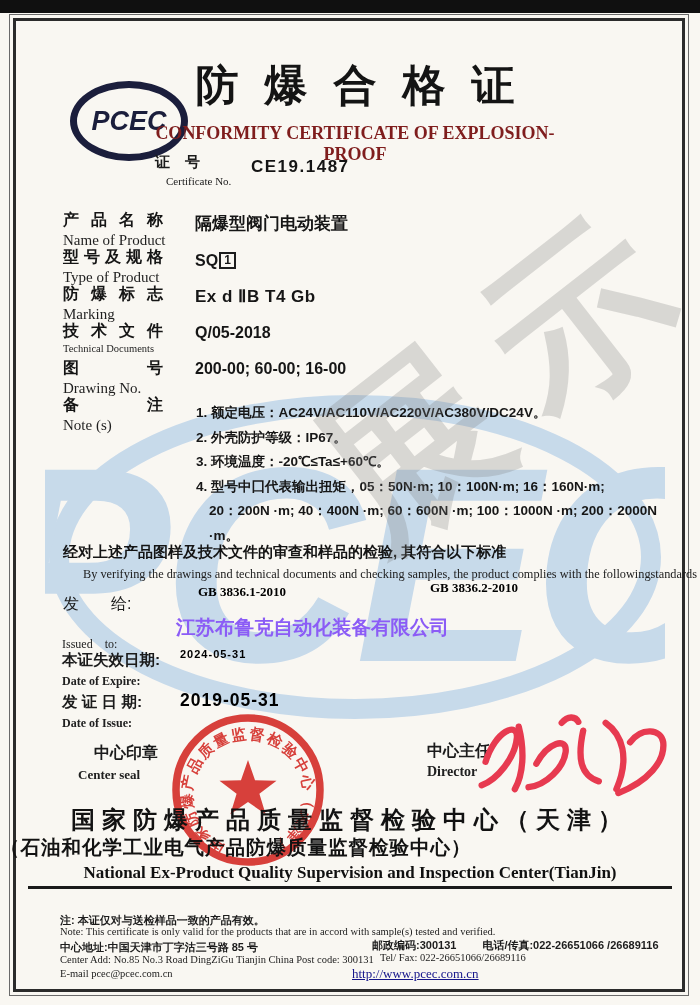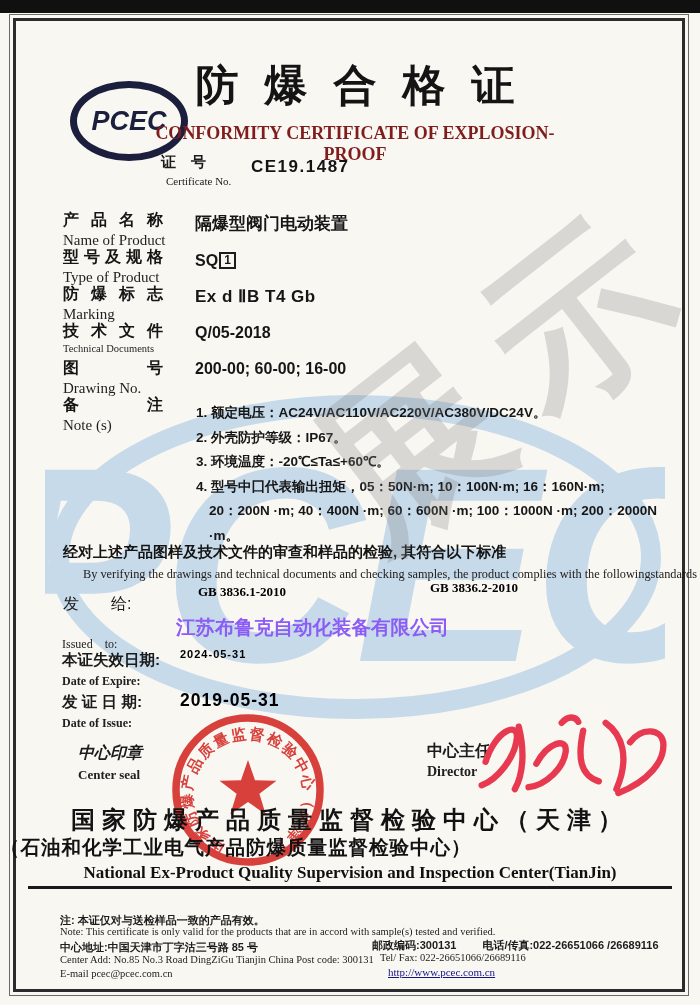--- a/index.html
+++ b/index.html
@@ -11,21 +11,21 @@
   .cn{color:#1b1b1b;}
   .en{font-family:"Liberation Serif",serif;color:#202020;}
   
   .wm-blue{position:absolute;left:45px;top:382px;width:620px;height:330px;opacity:.72;pointer-events:none;}
   .wm-gray{position:absolute;left:290px;top:140px;width:440px;height:440px;display:flex;align-items:center;justify-content:center;transform:rotate(-38deg);font-size:178px;font-weight:700;letter-spacing:34px;color:#7e7e7e;opacity:.26;pointer-events:none;white-space:nowrap;}
   
   .logo{position:absolute;left:70px;top:68px;width:104px;height:66px;border:7px solid #1b1e3c;border-radius:50%;display:flex;align-items:center;justify-content:center;background:#f9f7f2;}
   .logo span{font-style:italic;font-weight:700;font-size:27px;color:#1b1e3c;letter-spacing:0px;}
   .title{position:absolute;left:150px;top:44px;width:410px;text-align:center;font-size:43px;font-weight:700;letter-spacing:26px;text-indent:26px;color:#141414;}
   .subtitle{position:absolute;left:150px;top:110px;width:410px;text-align:center;font-family:"Liberation Serif",serif;font-weight:700;font-size:18px;color:#7f1d1d;}
-  .certno-cn{position:absolute;left:161px;top:140px;font-size:15px;font-weight:700;}
+  .certno-cn{position:absolute;left:155px;top:140px;font-size:15px;font-weight:700;}
   .certno-en{position:absolute;left:166px;top:162px;font-family:"Liberation Serif",serif;font-size:11px;}
   .certno-val{position:absolute;left:251px;top:144px;font-size:17px;font-weight:600;letter-spacing:1.5px;color:#141414;}
   
   .flabel{position:absolute;left:63px;width:100px;font-size:16px;font-weight:700;text-align:justify;text-align-last:justify;color:#151515;}
   .flabel-en{position:absolute;left:63px;font-family:"Liberation Serif",serif;font-size:15px;color:#1e1e1e;white-space:nowrap;}
   .fval{position:absolute;left:195px;font-size:17px;font-weight:700;color:#161616;}
   .boxed{display:inline-block;border:2px solid #1d1d1d;font-size:12px;line-height:13px;padding:0 3px;vertical-align:2px;margin-left:1px;font-weight:700;}
   .notes{position:absolute;left:196px;top:388px;width:480px;font-size:13.5px;line-height:24.5px;color:#161616;font-weight:600;}
   .notes .wrap2{padding-left:13px;}
   
@@ -36,41 +36,41 @@
   .issued-label{position:absolute;left:63px;top:581px;font-size:16px;font-weight:400;}
   .issued-en{position:absolute;left:62px;top:623px;font-family:"Liberation Serif",serif;font-size:12px;}
   .company{position:absolute;left:176px;top:601px;font-size:19.5px;font-weight:700;color:#8b5cf6;}
   .expire-label{position:absolute;left:62px;top:637px;font-size:15.5px;font-weight:700;}
   .expire-val{position:absolute;left:180px;top:635px;font-size:11px;font-weight:600;letter-spacing:1px;}
   .expire-en{position:absolute;left:62px;top:661px;font-family:"Liberation Serif",serif;font-size:12px;font-weight:700;}
   .issue-label{position:absolute;left:62px;top:679px;font-size:15.5px;font-weight:700;}
   .issue-val{position:absolute;left:180px;top:677px;font-size:17.5px;font-weight:600;letter-spacing:1px;}
   .issue-en{position:absolute;left:62px;top:703px;font-family:"Liberation Serif",serif;font-size:12px;font-weight:600;}
   
-  .seal-cn{position:absolute;left:78px;top:730px;font-size:16px;font-weight:700;font-style:italic;}
+  .seal-cn{position:absolute;left:94px;top:730px;font-size:16px;font-weight:700;}
   .seal-en{position:absolute;left:78px;top:754px;font-family:"Liberation Serif",serif;font-size:13px;font-weight:600;}
   .stamp{position:absolute;left:168px;top:697px;width:160px;height:160px;opacity:.93;}
   .director-cn{position:absolute;left:427px;top:728px;font-size:16px;font-weight:700;}
   .director-en{position:absolute;left:427px;top:751px;font-family:"Liberation Serif",serif;font-size:14px;font-weight:600;}
   .signature{position:absolute;left:468px;top:688px;width:205px;height:108px;}
   
   .org1{position:absolute;left:0;top:791px;width:700px;text-align:center;font-size:24px;font-weight:700;letter-spacing:7px;color:#121212;}
   .org2{position:absolute;left:0;top:821px;width:700px;text-align:left;font-size:19.5px;font-weight:700;letter-spacing:1px;color:#121212;}
   .org3{position:absolute;left:0;top:850px;width:700px;text-align:center;font-family:"Liberation Serif",serif;font-size:17px;font-weight:700;color:#101010;}
   .org-rule{position:absolute;left:28px;top:873px;width:644px;height:2.5px;background:#1a1a1a;}
   
   .ft{color:#1c1c1c;}
   .ft-note-cn{position:absolute;left:60px;top:900px;font-size:11px;font-weight:700;}
   .ft-note-en{position:absolute;left:60px;top:913px;font-family:"Liberation Serif",serif;font-size:10.5px;}
   .ft-addr-cn{position:absolute;left:60px;top:927px;font-size:11px;font-weight:600;}
   .ft-addr-en{position:absolute;left:60px;top:941px;font-family:"Liberation Serif",serif;font-size:10.5px;}
   .ft-email{position:absolute;left:60px;top:955px;font-family:"Liberation Serif",serif;font-size:10.5px;}
   .ft-postal{position:absolute;left:372px;top:925px;font-size:11px;font-weight:600;display:flex;gap:26px;}
   .ft-telfax{position:absolute;left:380px;top:939px;font-family:"Liberation Serif",serif;font-size:10.5px;}
-  .ft-web{position:absolute;left:388px;top:953px;font-family:"Liberation Serif",serif;font-size:11px;text-decoration:underline;color:#14148a;}
+  .ft-web{position:absolute;left:352px;top:953px;font-family:"Liberation Serif",serif;font-size:13px;text-decoration:underline;color:#14148a;}
   
   .ringtext text{font-size:15px;font-weight:700;text-anchor:middle;font-family:"Liberation Sans",sans-serif;}
 </style>
 </head>
 <body>
 
 <div class="scan-strip"></div>
 <div class="scan-edge-right"></div>
 
 <div class="paper">

